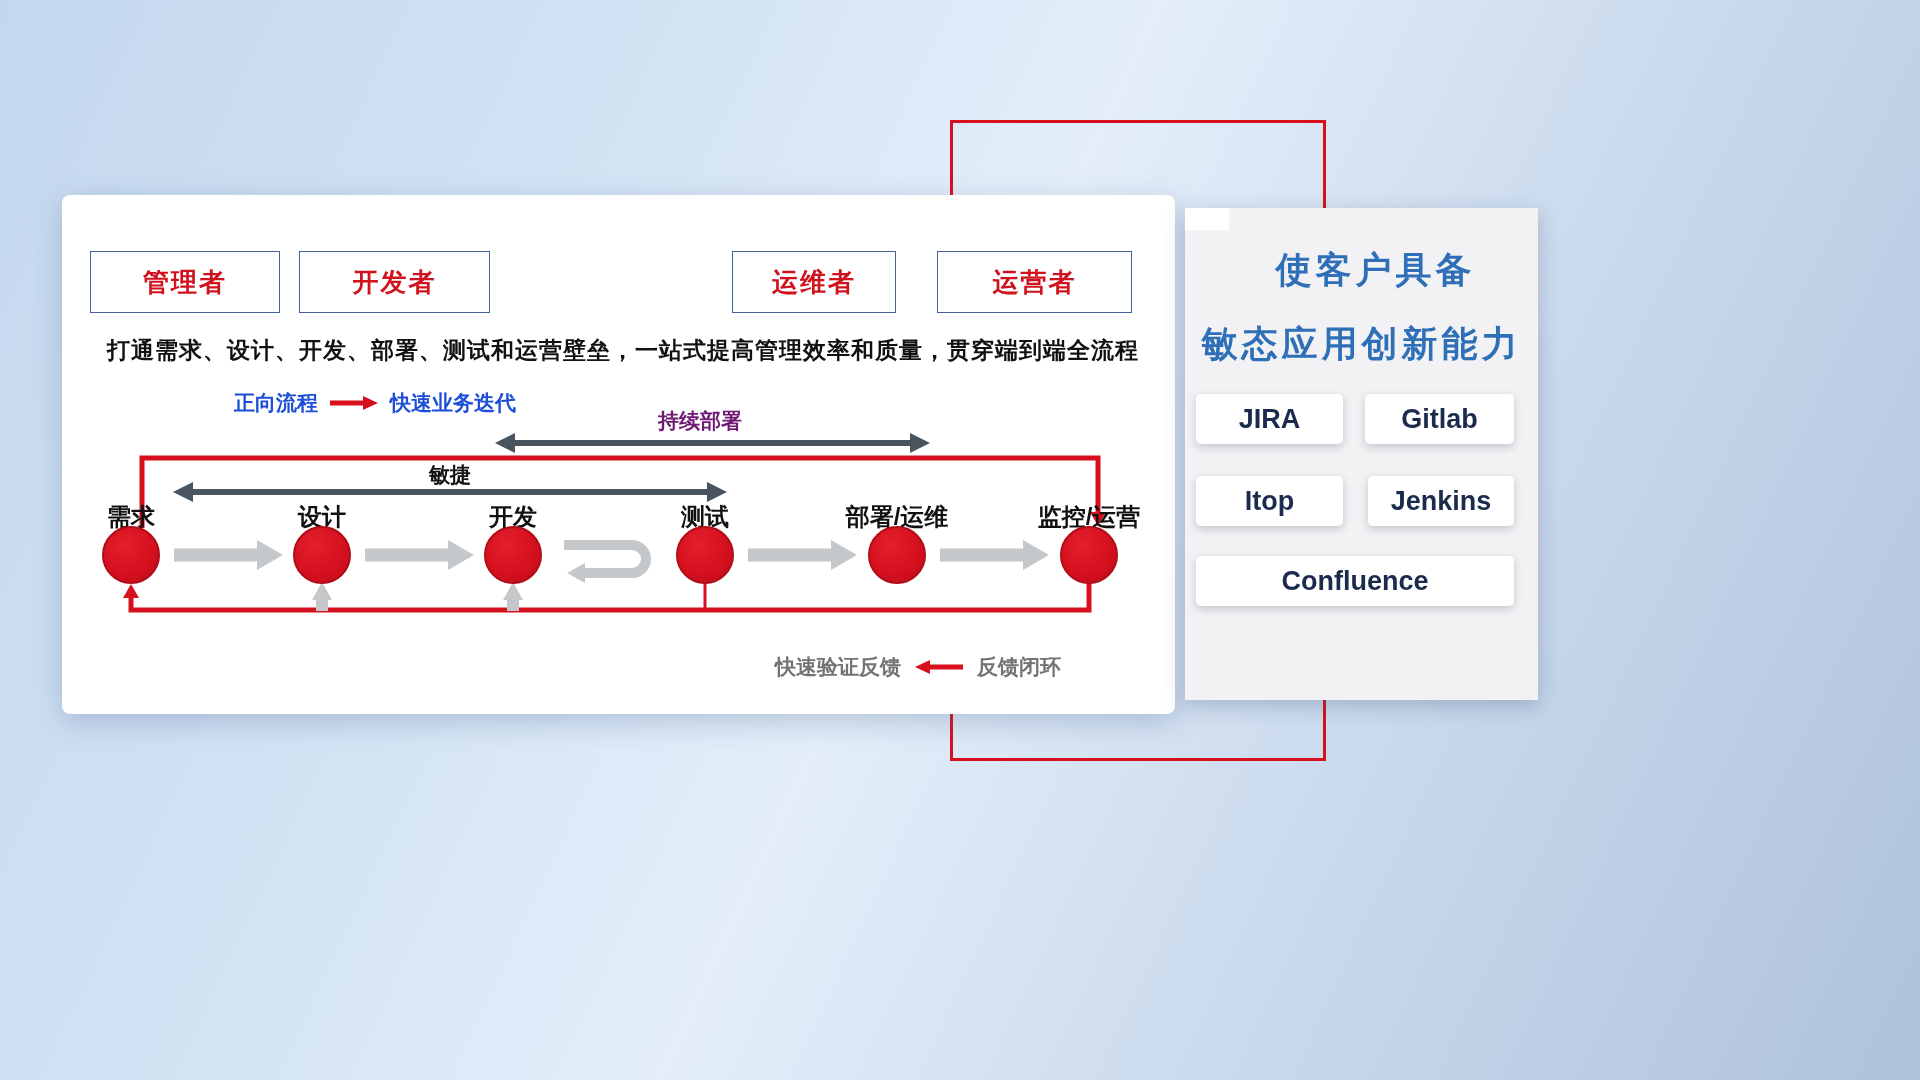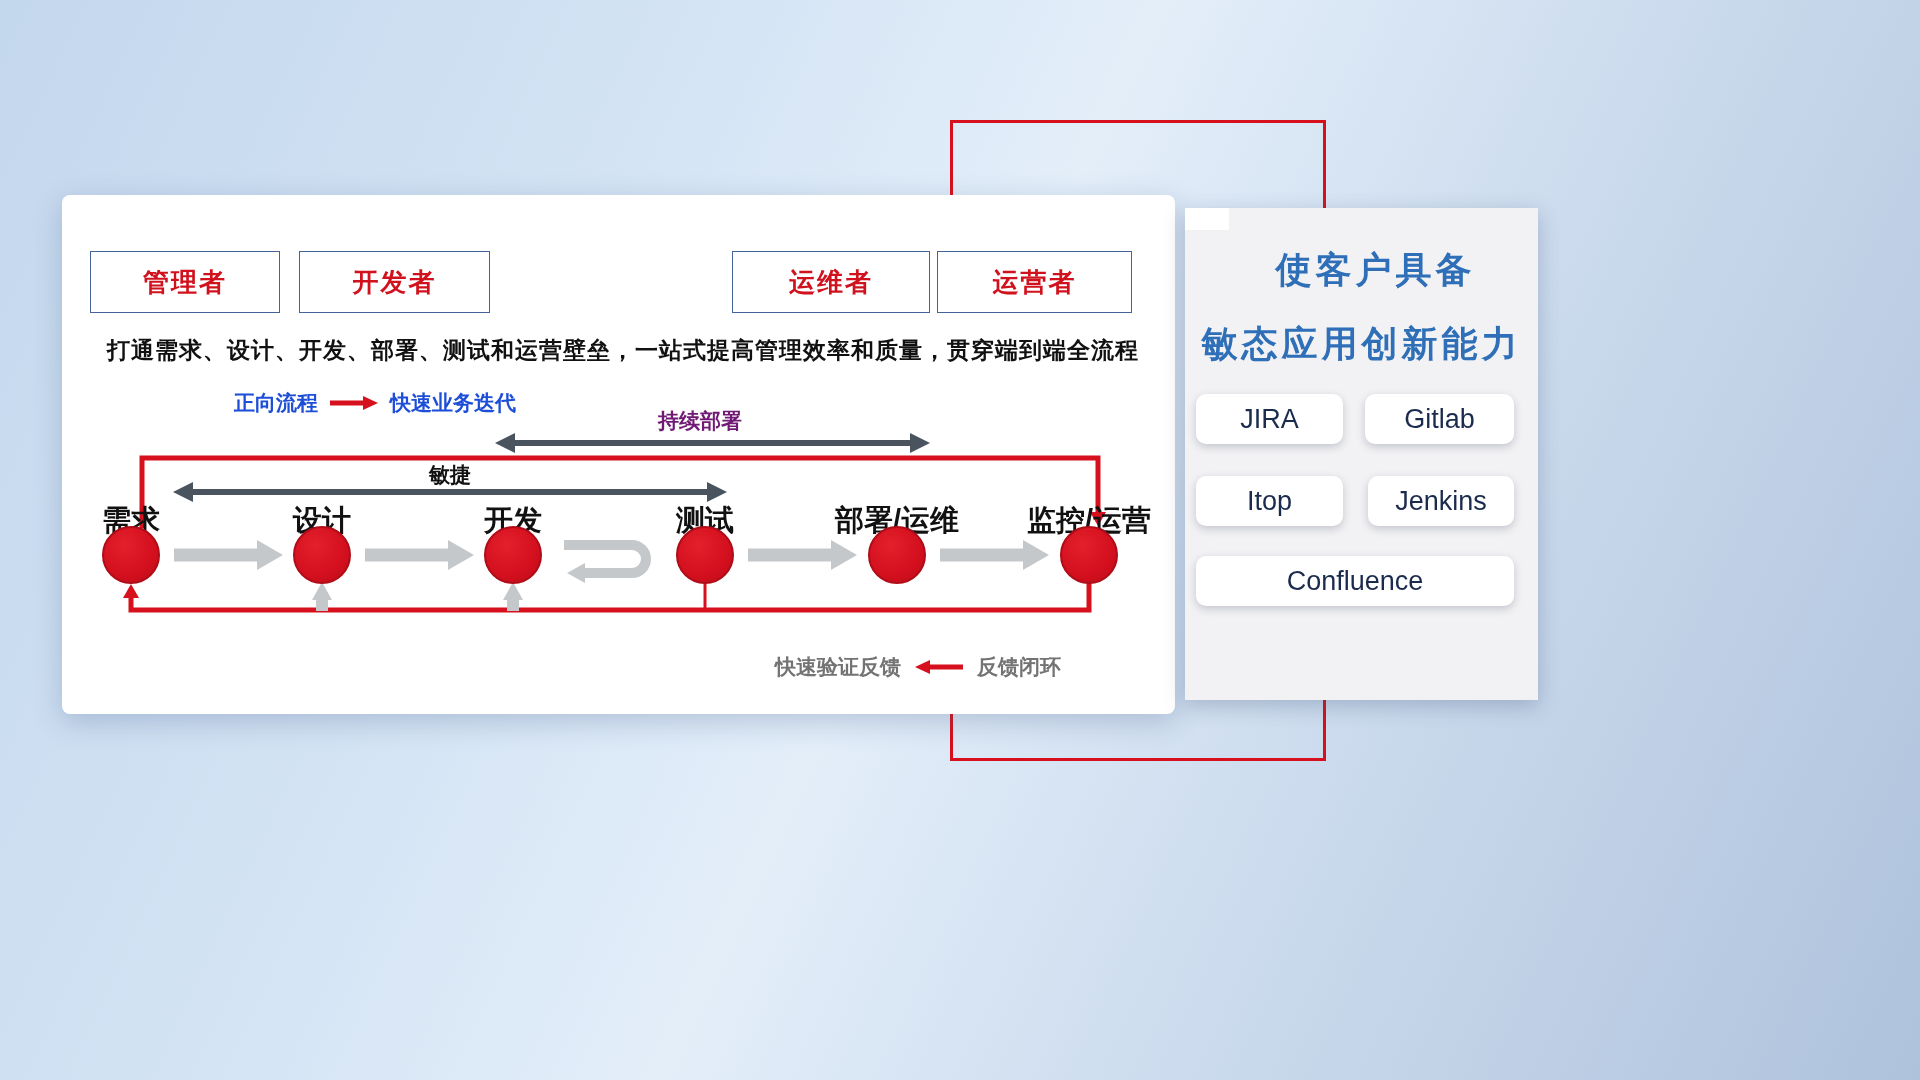--- a/index.html
+++ b/index.html
@@ -48,21 +48,21 @@
   }
   .agile-label {
     position:absolute; left:338px; top:266px; width:100px; text-align:center;
     font-size:21px; font-weight:bold; color:#111;
   }
 
   .flow-svg { position:absolute; left:0; top:0; width:1113px; height:519px; pointer-events:none; }
 
   .stage-label {
     position:absolute; top:306px; width:170px; text-align:center;
-    font-size:29px; font-weight:600; color:#111;
+    font-size:24px; font-weight:600; color:#111;
   }
   .stage-circle {
     position:absolute; top:331px; width:58px; height:58px; border-radius:50%;
     background:radial-gradient(circle at 38% 32%, #e3202c 0%, #d40f1e 60%, #bb0d19 100%);
     border:2px solid #b00d18;
   }
 
   .legend-feedback {
     position:absolute; left:713px; top:458px;
     display:flex; align-items:center; gap:14px;
@@ -79,40 +79,40 @@
     position:absolute; left:0; top:0; width:44px; height:22px; background:#ffffff;
   }
   .panel-title {
     position:absolute; width:100%; text-align:center;
     color:#2e6fb8; font-weight:bold; font-size:36px; letter-spacing:4px;
   }
   .panel-title.line1 { top:38px;padding-left:28px; }
   .panel-title.line2 { top:112px; }
 
   .tool-chip {
-    position:absolute; height:50px; background:#ffffff; border-radius:10px;
+    position:absolute; height:50px; background:#ffffff; border-radius:5px;
     display:flex; align-items:center; justify-content:center;
-    font-size:27px; font-weight:normal; color:#1b2b4e;
+    font-size:27px; font-weight:bold; color:#1b2b4e;
     box-shadow:0 3px 8px rgba(30,40,70,.22);
   }
 </style>
 </head>
 <body>
 
 <div class="red-frame"></div>
 
 <div class="main-card">
 
   <div class="role-box" style="left:28px;width:190px">
       <span>管理者</span>
     </div>
   <div class="role-box" style="left:237px;width:191px">
       <span>开发者</span>
     </div>
-  <div class="role-box" style="left:670px;width:198px">
+  <div class="role-box" style="left:670px;width:164px">
       <span>运维者</span>
     </div>
   <div class="role-box" style="left:875px;width:195px">
       <span>运营者</span>
     </div>
 
   <div class="description">打通需求、设计、开发、部署、测试和运营壁垒，一站式提高管理效率和质量，贯穿端到端全流程</div>
 
   <div class="legend-forward">
     <span>正向流程</span>

